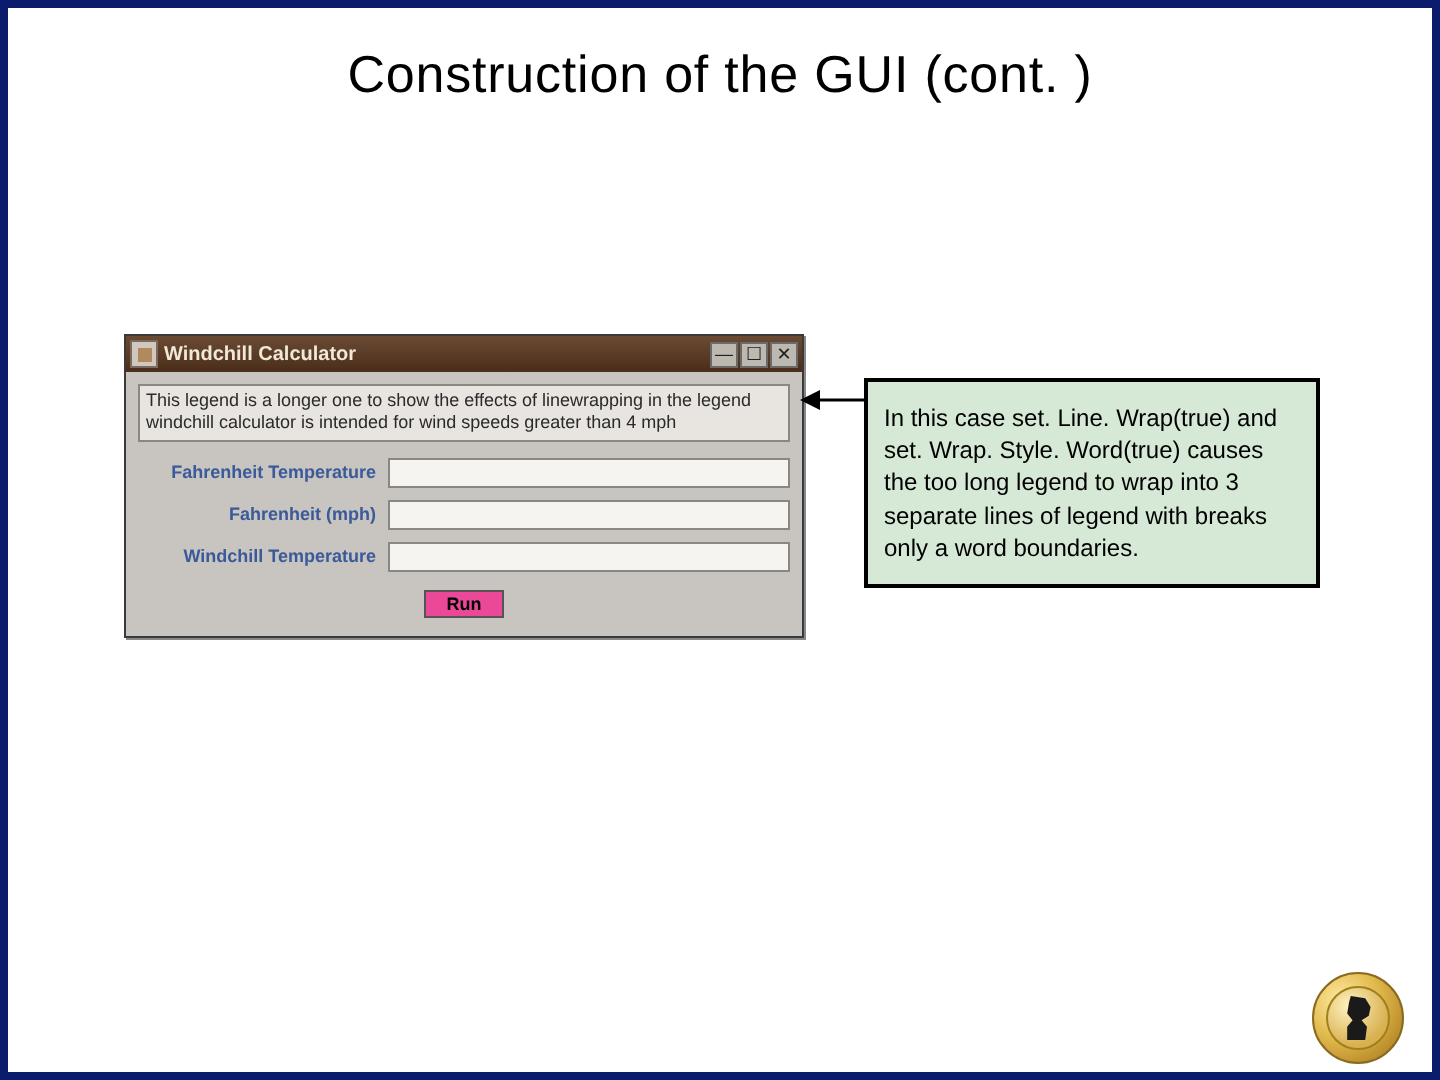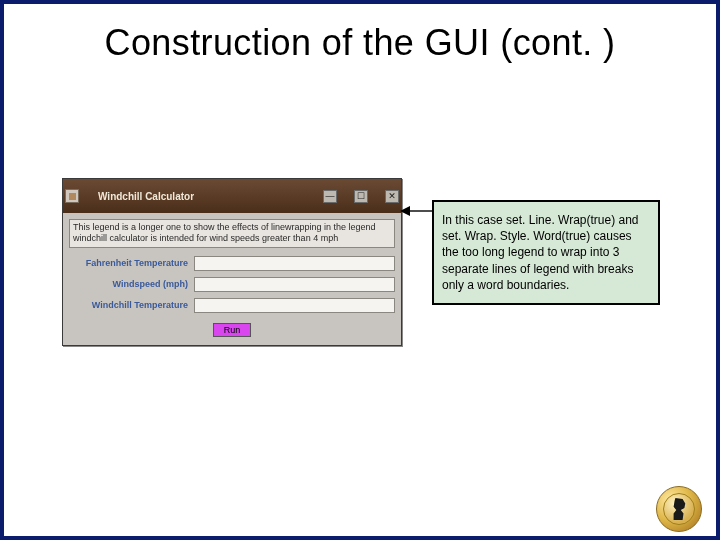--- a/index.html
+++ b/index.html
@@ -5,21 +5,21 @@
   * { box-sizing: border-box; margin: 0; padding: 0; }
   html, body { width: 720px; height: 540px; font-family: Arial, sans-serif; background: #fff; }
   .slide {
     width: 720px; height: 540px;
     border: 4px solid #0a1c6b;
     position: relative;
     background: #fff;
   }
   .title {
     text-align: center;
-    font-size: 36px;
+    font-size: 26px;
     font-weight: 400;
     color: #000;
     padding-top: 18px;
     padding-bottom: 10px;
     letter-spacing: 0.4px;
   }
   .content {
     position: relative;
     width: 100%;
     height: 380px;
@@ -30,23 +30,22 @@
     top: 104px;
     width: 340px;
     background: #c8c4c0;
     border: 1px solid #3a3a3a;
     box-shadow: 1px 1px 0 #888;
   }
   .win-titlebar {
     display: flex;
     align-items: center;
     background: linear-gradient(180deg, #6b4a33 0%, #4a2e1a 100%);
-    height: 34px;
+    height: 18px;
     padding: 0 2px;
-    gap: 16px;
   }
   .win-icon {
     width: 14px; height: 14px;
     background: #d0c8be;
     border: 1px solid #7a6a5a;
     margin-right: 3px;
     display: flex; align-items: center; justify-content: center;
   }
   .win-icon-inner {
     width: 7px; height: 7px; background: #b08a5e;
@@ -98,24 +97,24 @@
     background: #f6f4f0;
     border: 1px solid #8a8680;
   }
   .run-btn-wrap {
     text-align: center;
     margin-top: 4px;
     margin-bottom: 2px;
   }
   .run-btn {
     display: inline-block;
-    background: #d946ef;
+    background: #ec4899;
     border: 1px solid #555;
     font-size: 9px;
-    font-weight: normal;
+    font-weight: bold;
     padding: 1px 10px;
   }
   .callout {
     position: absolute;
     left: 428px;
     top: 126px;
     width: 228px;
     background: #d6e8d6;
     border: 2px solid #000;
     padding: 10px 8px;
@@ -196,21 +195,21 @@
         <div class="win-btn">☐</div>
         <div class="win-btn">✕</div>
       </div>
       <div class="win-body">
         <div class="legend">This legend is a longer one to show the effects of linewrapping in the legend windchill calculator is intended for wind speeds greater than 4 mph</div>
         <div class="field-row">
           <div class="field-label">Fahrenheit Temperature</div>
           <div class="field-input"></div>
         </div>
         <div class="field-row">
-          <div class="field-label">Windspeed (mph)</div>
+          <div class="field-label">Fahrenheit (mph)</div>
           <div class="field-input"></div>
         </div>
         <div class="field-row">
           <div class="field-label">Windchill Temperature</div>
           <div class="field-input"></div>
         </div>
         <div class="run-btn-wrap">
           <div class="run-btn">Run</div>
         </div>
       </div>

